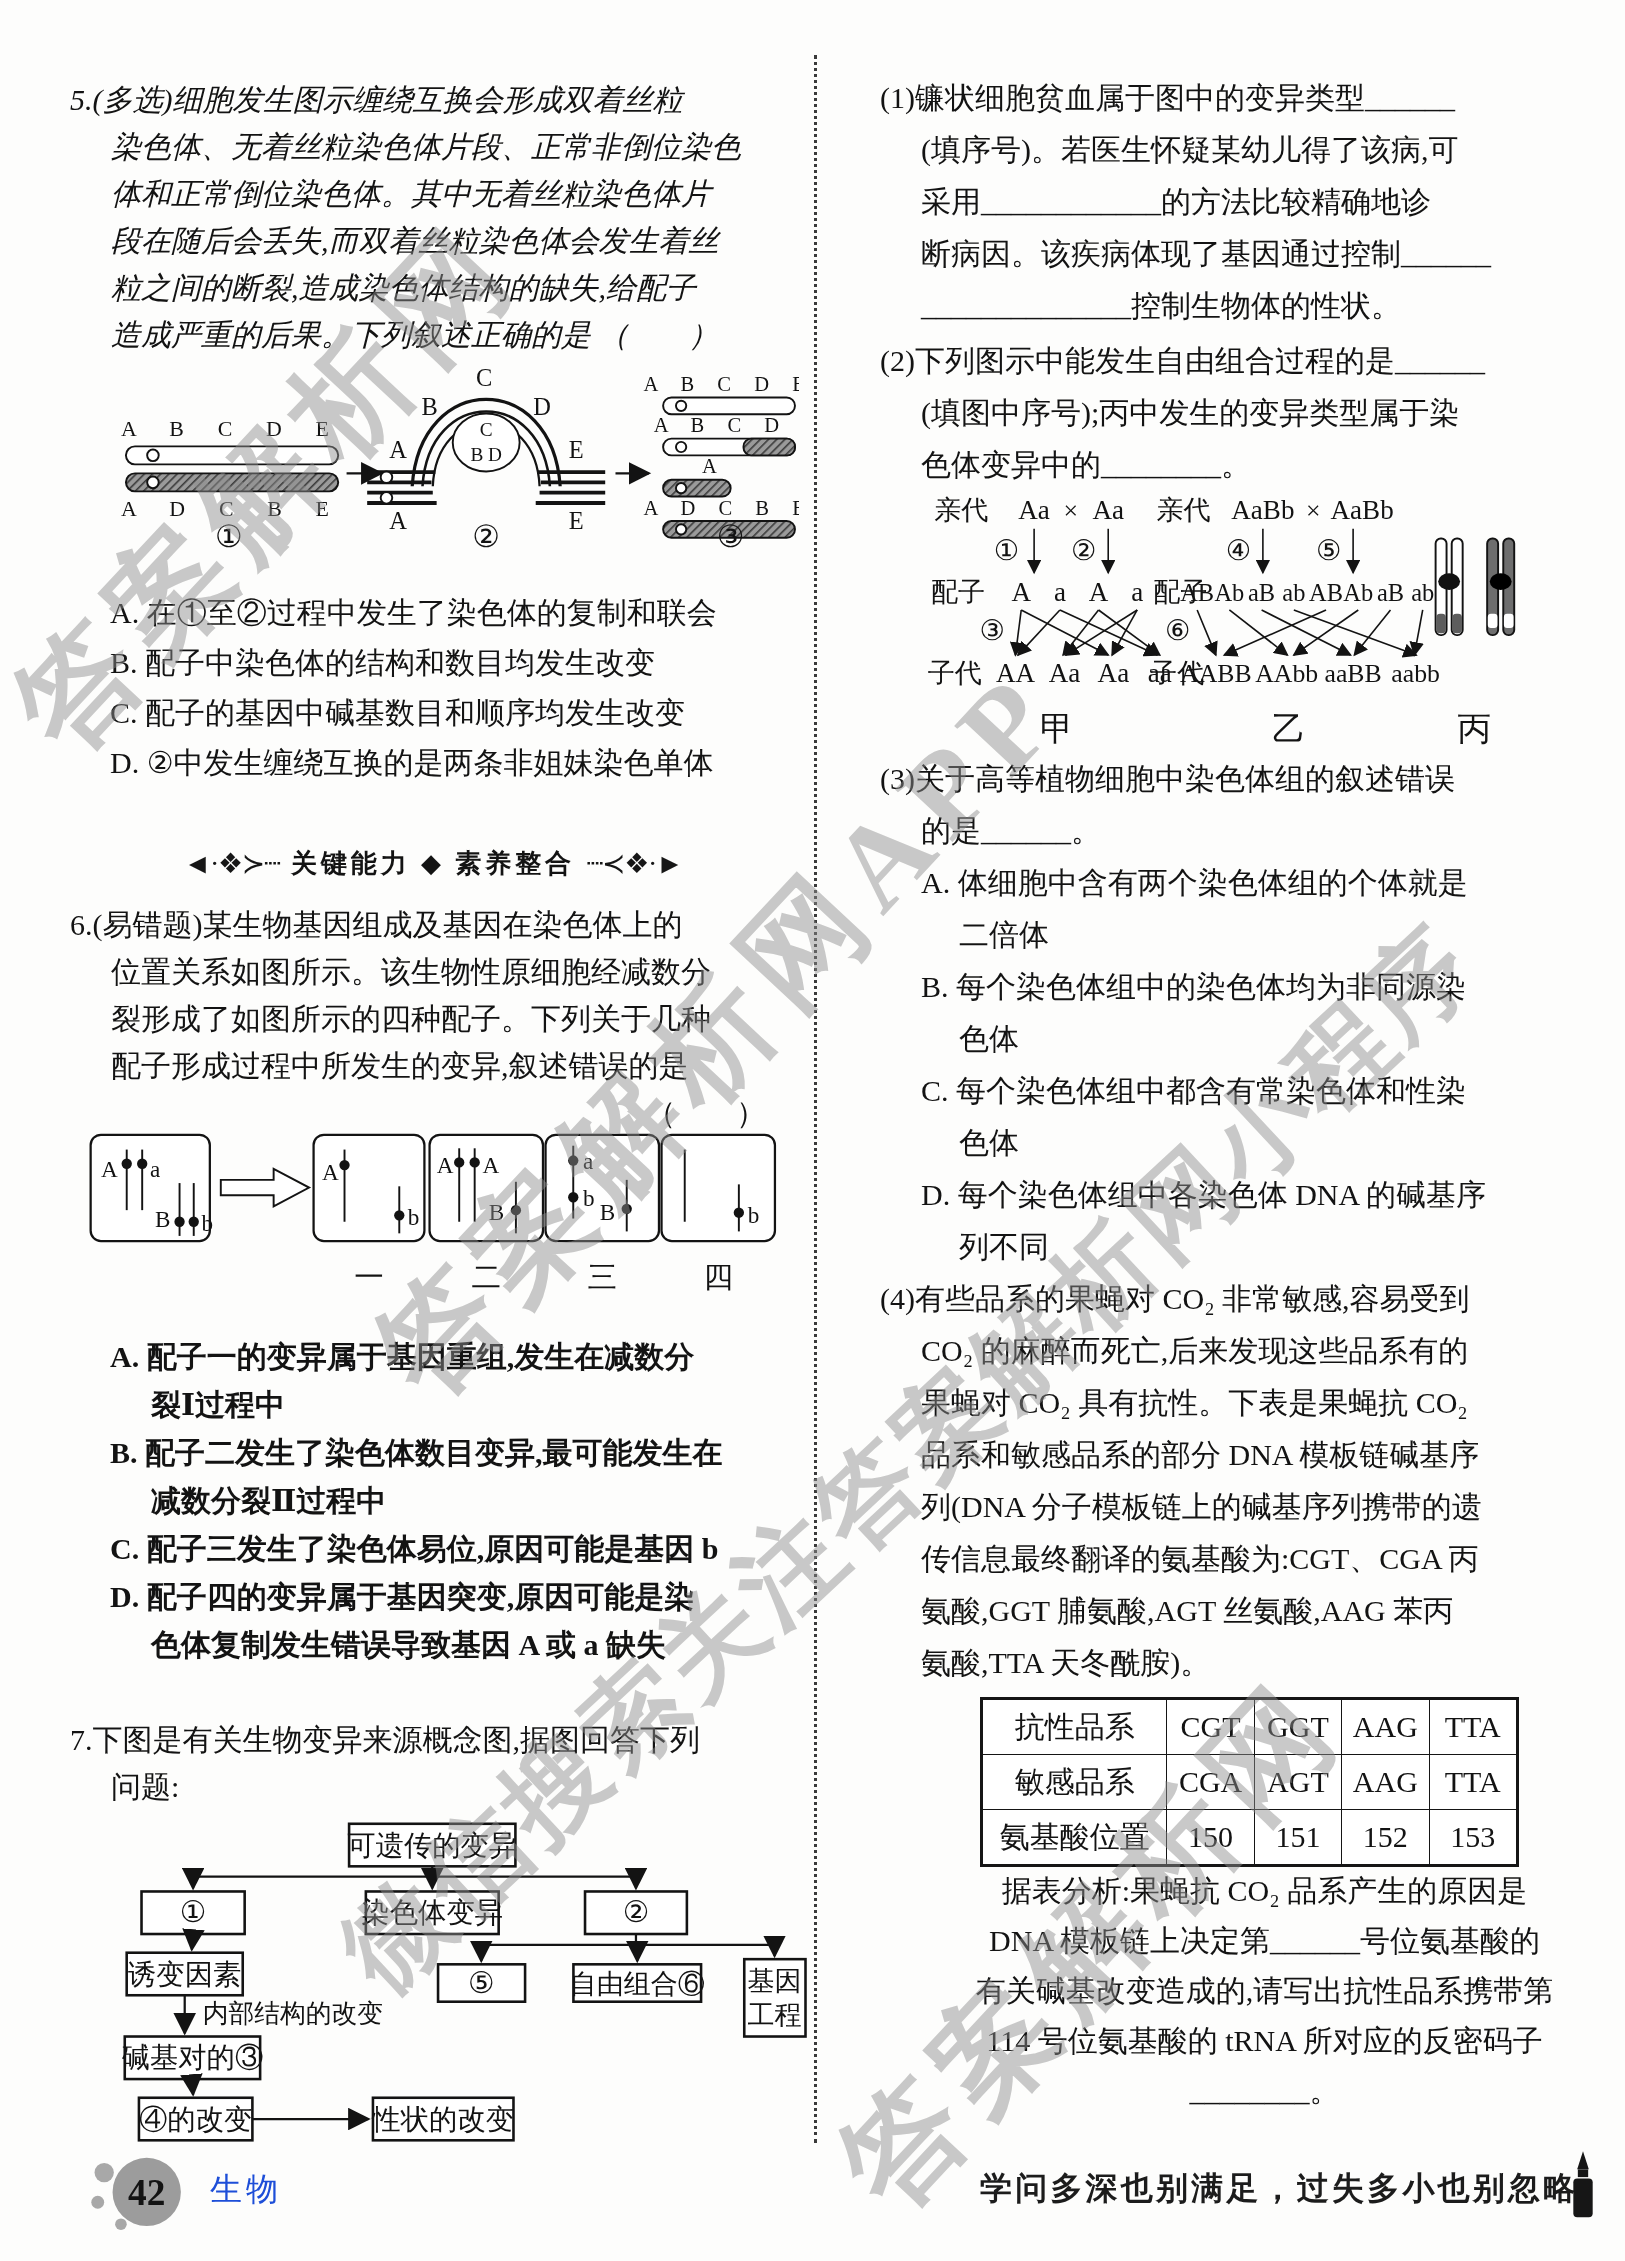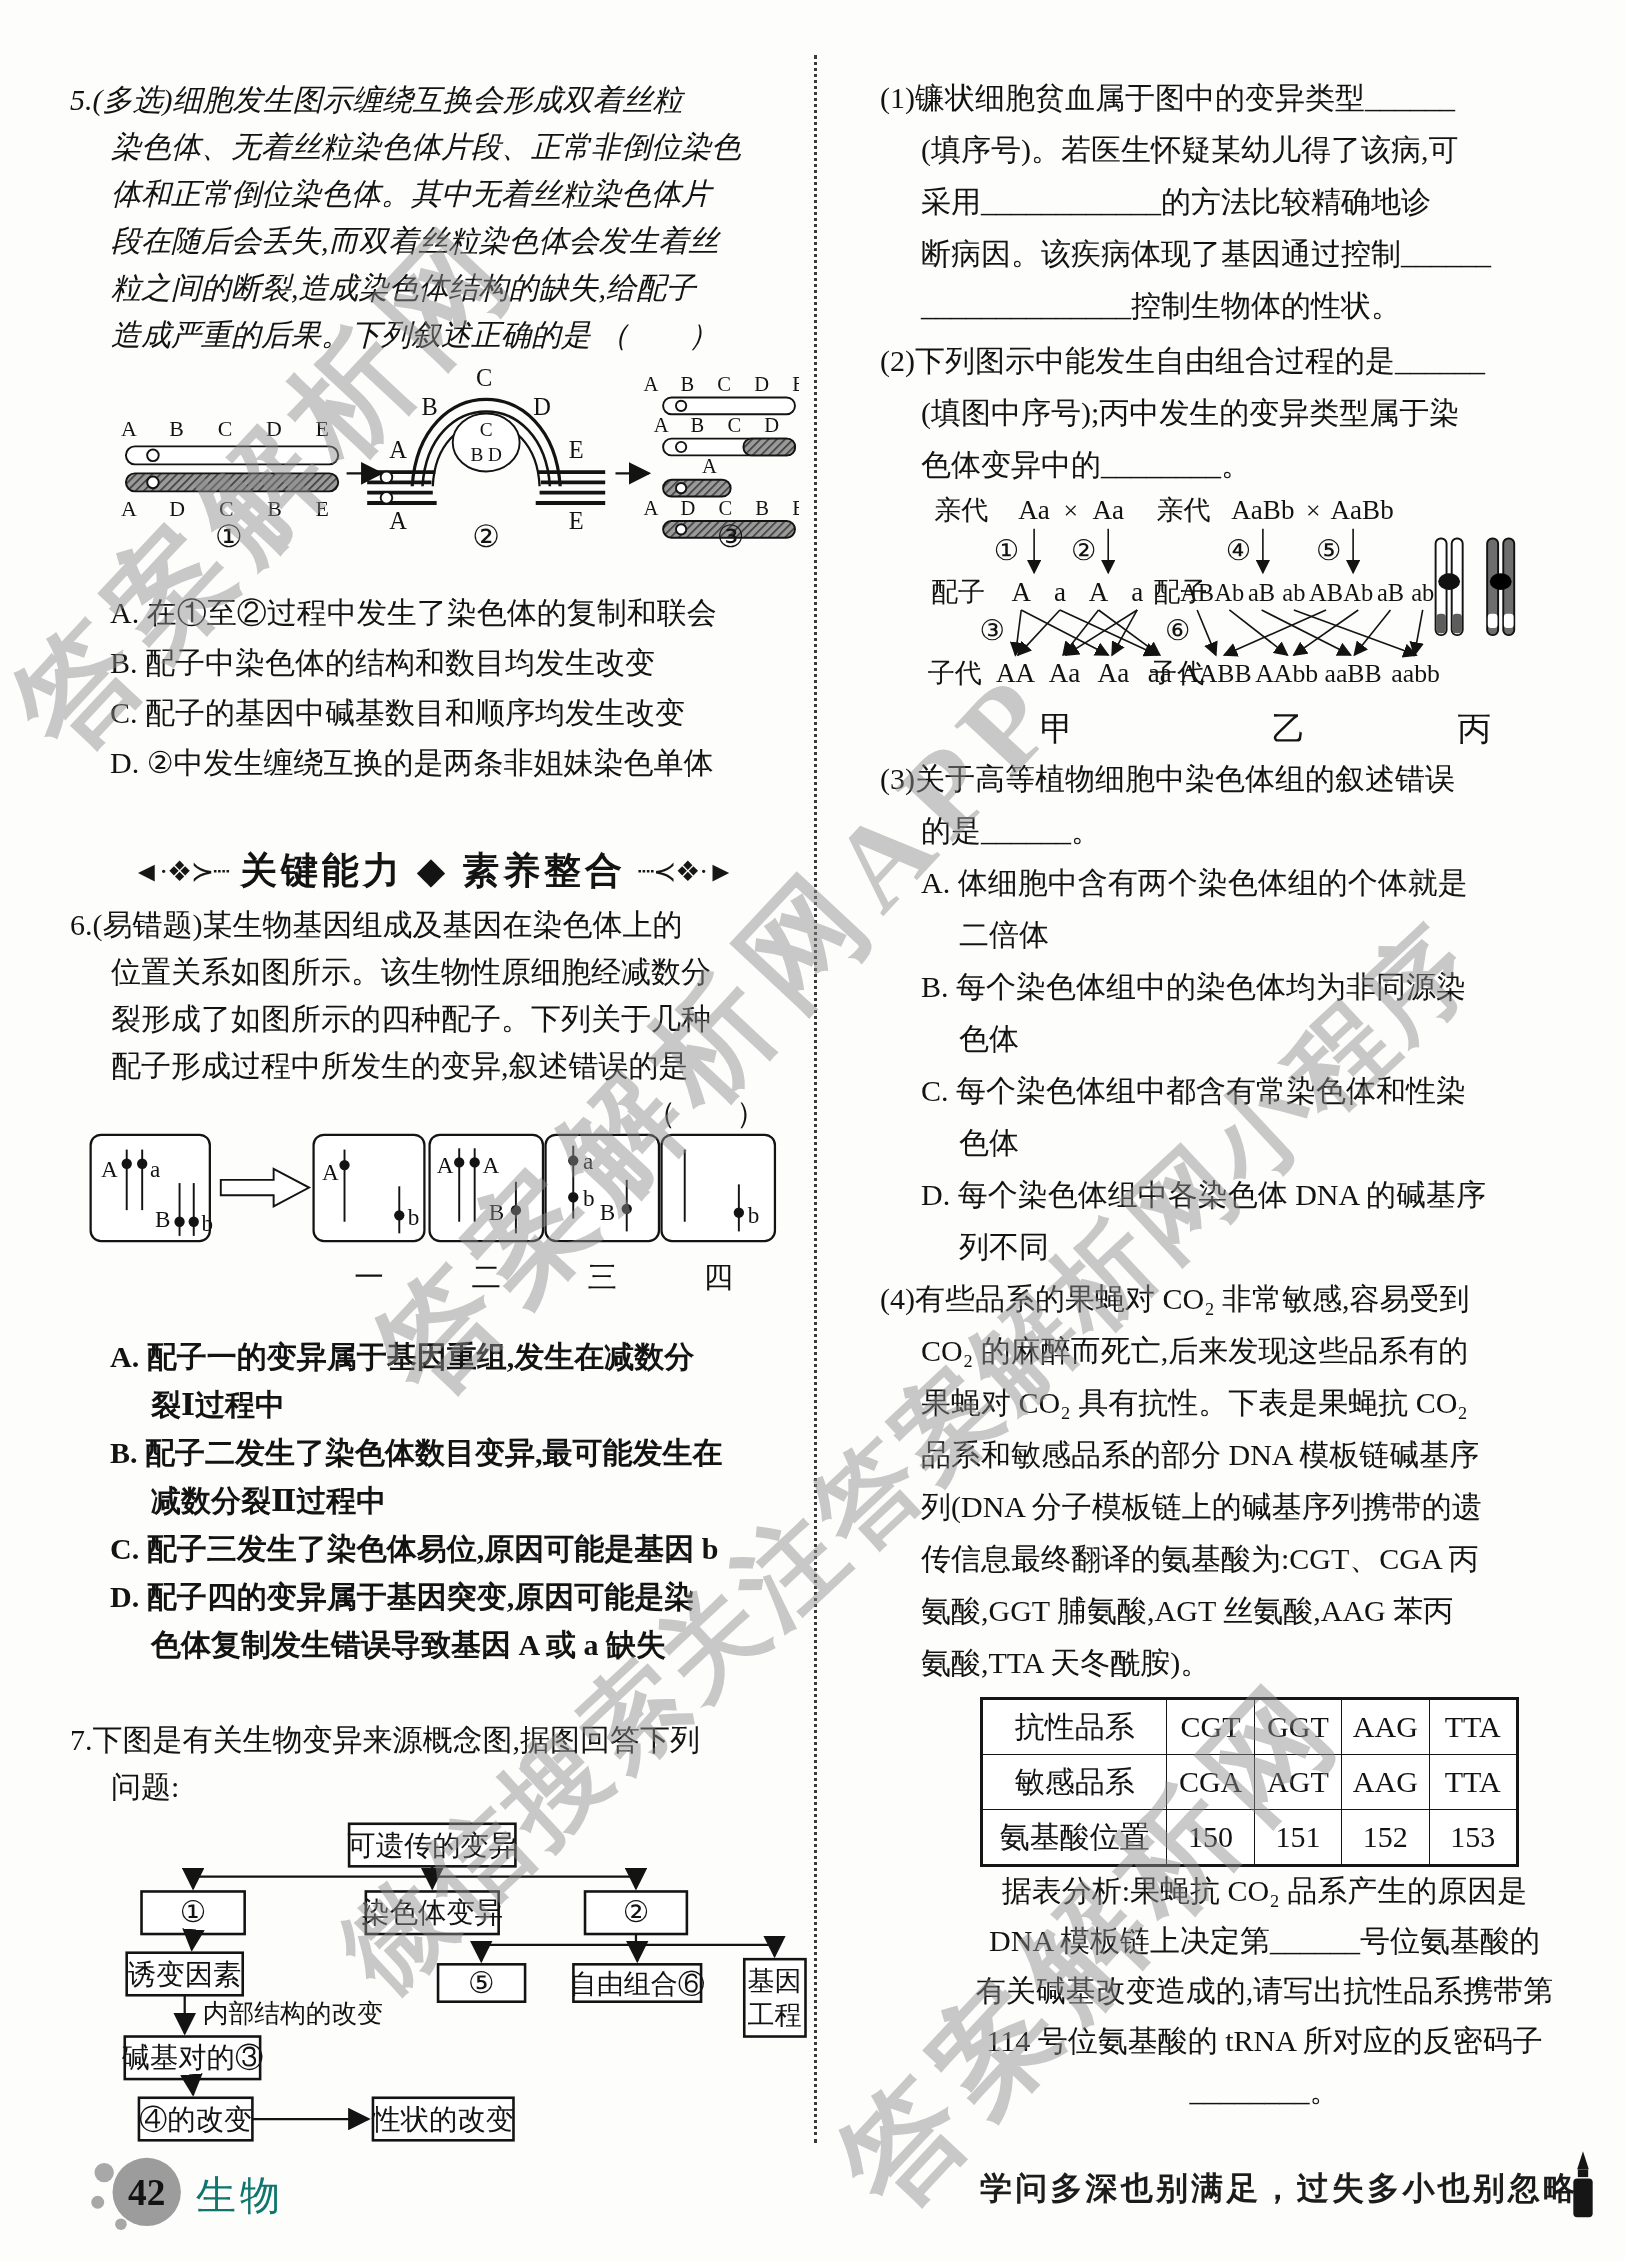--- a/index.html
+++ b/index.html
@@ -10,33 +10,33 @@
   .blk .ln{display:block;}
   .lh73 .ln{line-height:47px;}
   .lh75 .ln{line-height:48px;}
   .lh77 .ln{line-height:50px;}
   .lh81 .ln{line-height:52px;}
   .pad{padding-left:41px;}
   .pad2{padding-left:79px;}
   .flexline{display:flex;justify-content:space-between;}
   .rightline{text-align:right;padding-right:39px;}
   .hdr{position:absolute;left:64px;top:846px;width:738px;display:flex;align-items:center;justify-content:center;gap:11.6px;}
-  .hdr .ttl{font-size:37px;font-weight:700;letter-spacing:3.9px;}
+  .hdr .ttl{font-size:26px;font-weight:700;letter-spacing:3.9px;}
   .hdr .orn{font-size:28px;letter-spacing:-1.3px;color:#161616;}
   .divider{position:absolute;left:814px;top:55px;height:2088px;border-left:3.2px dotted #3a3a3a;}
   .wm{position:absolute;color:#8e8e8e;opacity:.47;font-weight:700;white-space:nowrap;z-index:6;
       pointer-events:none;transform-origin:left center;font-family:"Liberation Serif",serif;}
   table.seq{border-collapse:collapse;position:absolute;left:980px;top:1697px;background:#fff;padding-left:31px;}
   table.seq td{border:1.9px solid #151515;text-align:center;font-size:30px;height:54px;padding:0 5.2px;}
   table.seq{border:3.9px solid #151515;}
   td.lab{width:173px;font-size:28px;}
   td.cod{width:76px;font-family:"Liberation Serif",serif;}
   .quote{position:absolute;left:980px;top:2167px;font-size:32px;font-weight:600;
          letter-spacing:3.2px;color:#1c1c1c;}
-  .subject{position:absolute;left:196px;top:2168px;font-size:40px;color:#0f766e;letter-spacing:3.9px;}
+  .subject{position:absolute;left:210px;top:2168px;font-size:32px;color:#1d4ed8;letter-spacing:3.9px;}
   svg text{font-family:"Liberation Serif","DejaVu Serif",serif;fill:#131313;}
 </style>
 </head>
 <body>
 
 <div class="page">
 
   <div class="wm" style="left:39px;top:651px;font-size:119px;letter-spacing:14px;transform:rotate(-47deg);">答案解析网</div>
   <div class="wm" style="left:400px;top:1296px;font-size:119px;letter-spacing:14px;transform:rotate(-47deg);">答案解析网APP</div>
   <div class="wm" style="left:361px;top:1902px;font-size:102px;letter-spacing:5.2px;transform:rotate(-43deg);">微信搜索关注答案解析网小程序</div>

